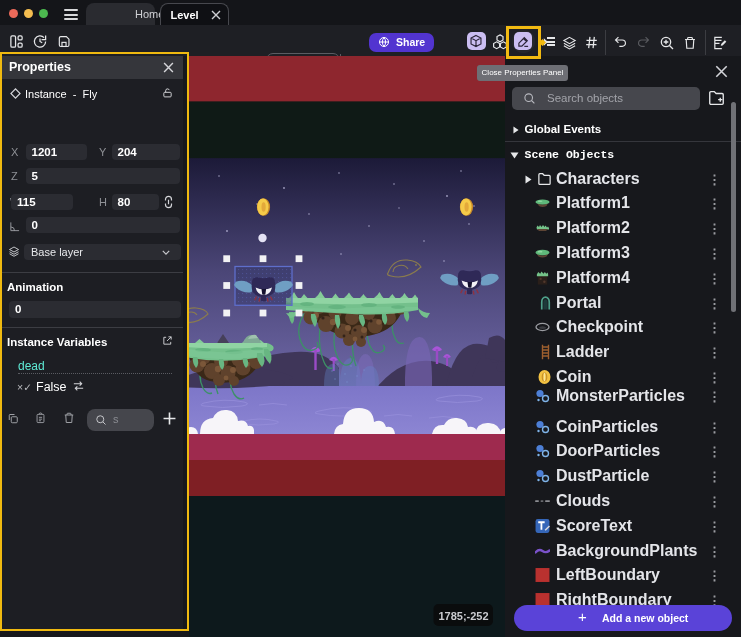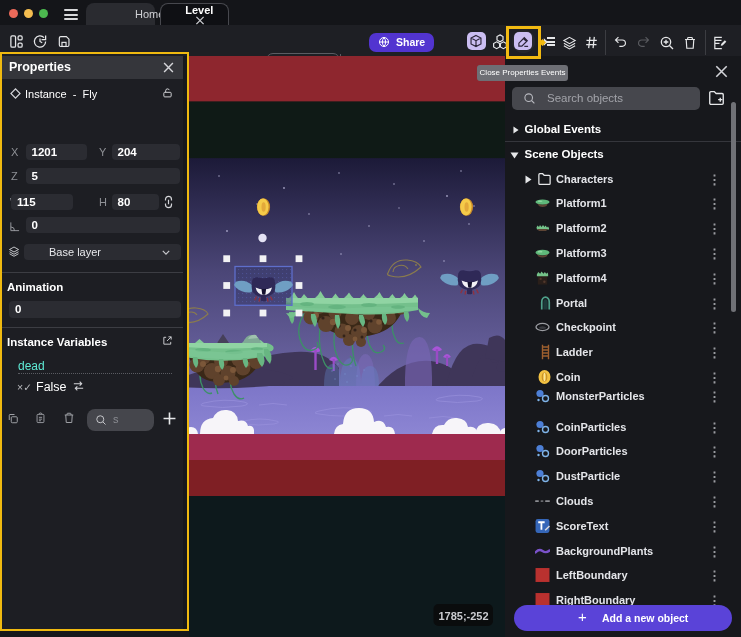--- a/index.html
+++ b/index.html
@@ -20,21 +20,21 @@
 .iconbtn { position:absolute; top:7.4px; width:19px; height:17.6px; background:#cbbef2; border-radius:5px; display:flex; align-items:center; justify-content:center; }
 
 #lpanel { position:absolute; left:0; top:56px; width:183px; height:575px; background:#1d1e23; color:#e8e9ec; }
 #lphead { position:absolute; left:0; top:0; width:183px; height:23px; background:#35363b; }
 .inp { position:absolute; background:#2b2c32; border-radius:4px; color:#fff; font-size:11.5px; font-weight:bold; line-height:16px; padding-left:6px; }
 .lbl { position:absolute; color:#8f9196; font-size:11px; }
 .divider { position:absolute; left:0; width:183px; height:1px; background:#3c3d43; }
 
 #rpanel { position:absolute; left:505px; top:56px; width:236px; height:581px; background:#17181c; color:#e8e9ec; }
 .orow { position:absolute; left:0; width:236px; height:24px; }
-.orow .nm { position:absolute; left:51px; top:50%; transform:translateY(-50%); font-size:11px; font-weight:bold; color:#e4e5e9; }
+.orow .nm { position:absolute; left:51px; top:50%; transform:translateY(-50%); font-size:16px; font-weight:bold; color:#e4e5e9; }
 .orow .dots { position:absolute; right:20px; top:50%; transform:translateY(-50%); color:#9a9ba0; font-size:13px; font-weight:bold; }
 .oicon { position:absolute; left:30px; top:50%; transform:translateY(-50%); width:15px; height:15px; }
 
 #ann1 { position:absolute; left:0px; top:52px; width:189px; height:579px; border:2.5px solid #f0ba10; z-index:50; }
 #ann2 { position:absolute; left:506px; top:26px; width:34.5px; height:33px; border:3px solid #f2ba12; z-index:50; }
 #tooltip { position:absolute; left:477px; top:64.5px; width:91px; height:16px; background:#6e6f75; border-radius:3px; z-index:51; color:#fff; font-size:8px; text-align:center; line-height:16px; }
 </style>
 </head>
 <body>
 
@@ -46,21 +46,21 @@
     <div style="top:9.3px"></div>
       <div style="top:13.7px"></div>
       <div style="top:18.1px"></div>
   </div>
   <div class="tab inactive" style="left:86px; width:69px;padding-left:31px;">
     <svg width="13" height="13" viewBox="0 0 24 24" fill="none" stroke="#cfd0d4" stroke-width="2" style="margin-left:11px">
         <path d="M3 11 L12 3.5 L21 11 M5.5 9.5 V20.5 H18.5 V9.5 M10 20.5 V15 H14 V20.5"></path>
       </svg>
     <span style="margin-left:7px">Home</span>
   </div>
-  <div class="tab active" style="left:159.5px; width:69.5px;flex-direction:column;">
+  <div class="tab active" style="left:159.5px; width:69.5px;">
     <span style="margin-left:10px">Level</span>
     <svg width="10" height="10" viewBox="0 0 10 10" stroke="#cfd0d4" stroke-width="1.4" style="margin-left:12px">
         <path d="M1 1 L9 9 M9 1 L1 9"></path>
       </svg>
   </div>
 </div>
 
 <div id="toolbar">
 
   <svg class="abs" style="left:9px; top:8.5px" width="15" height="15" viewBox="0 0 24 24" fill="none" stroke="#e6e7e9" stroke-width="2">
@@ -479,21 +479,21 @@
   <svg style="position:absolute; left:9px; top:165px" width="11" height="11" viewBox="0 0 24 24" fill="none" stroke="#9ea0a5" stroke-width="2">
       <path d="M4 3 V21 H22 M4 13 a8 8 0 0 1 8 8"></path>
     </svg>
   <div class="inp" style="left:25.5px; top:161px; width:154px; height:16px;">0</div>
 
   <svg style="position:absolute; left:8px; top:189px" width="12" height="13" viewBox="0 0 24 24" fill="none" stroke="#d4d5d9" stroke-width="1.8">
       <path d="M12 3 L21 8 L12 13 L3 8 Z"></path>
       <path d="M3 12.5 L12 17.5 L21 12.5"></path>
       <path d="M3 16.5 L12 21.5 L21 16.5"></path>
     </svg>
-  <div class="inp" style="left:24px; top:188px; width:156.5px; height:16px; font-weight:normal; color:#e8e9ec; padding-left:25px; font-size:11px;">Base layer
+  <div class="inp" style="left:24px; top:188px; width:156.5px; height:16px; font-weight:normal; color:#e8e9ec; padding-left:7px; font-size:11px;">Base layer
     <svg style="position:absolute; right:11px; top:5.5px" width="8" height="5" viewBox="0 0 10 6" fill="none" stroke="#c8c9cd" stroke-width="1.5">
         <path d="M1 1 L5 5 L9 1"></path>
       </svg>
   </div>
   <div class="divider" style="top:215.7px;"></div>
 
   <span style="position:absolute; left:7px; top:224.5px; font-size:11.5px; font-weight:bold; color:#fff;">Animation</span>
   <div class="inp" style="left:9px; top:244.5px; width:171.5px; height:17px; line-height:17px;">0</div>
   <div class="divider" style="top:271px;"></div>
 
@@ -553,21 +553,21 @@
 
   <svg style="position:absolute; left:8px; top:70px" width="6" height="8" viewBox="0 0 7 9" fill="#e6e7e9">
       <path d="M0.5 0.5 L6.5 4.5 L0.5 8.5 Z"></path>
     </svg>
   <span style="position:absolute; left:19.5px; top:66.5px; font-size:11.5px; font-weight:bold; color:#fff;">Global Events</span>
   <div style="position:absolute; left:0; top:85px; width:236px; height:1px; background:#35363c;"></div>
 
   <svg style="position:absolute; left:5px; top:95.5px" width="9" height="7" viewBox="0 0 9 7" fill="#e6e7e9">
       <path d="M0.5 0.5 L8.5 0.5 L4.5 6.5 Z"></path>
     </svg>
-  <span style="position:absolute; left:19.5px; top:91.5px; font-size:11.5px; font-weight:bold; color:#fff;">Scene Objects</span>
+  <span style="position:absolute; left:19.5px; top:91.5px; font-size:11.5px; font-weight:bold; color:#fff;font-family:Liberation Mono, monospace;">Scene Objects</span>
 
   <div id="rows">
   <div class="orow" style="top:110.5px;">
         <svg style="position:absolute; left:20px; top:8px" width="7" height="9" viewBox="0 0 7 9" fill="#e6e7e9">
           <path d="M0.5 0.5 L6.5 4.5 L0.5 8.5 Z"></path>
         </svg>
         <svg class="oicon" style="left:32px" width="13" height="13" viewBox="0 0 24 24" fill="none" stroke="#e6e7e9" stroke-width="2">
           <path d="M3 19 V5 a1.5 1.5 0 0 1 1.5-1.5 H9 L11.5 6 H19.5 A1.5 1.5 0 0 1 21 7.5 V19 a1.5 1.5 0 0 1-1.5 1.5 H4.5 A1.5 1.5 0 0 1 3 19 Z"></path>
         </svg>
         <span class="nm">Characters</span>
@@ -722,13 +722,13 @@
     <span style="position:absolute; left:64px; top:3px; color:#fff; font-size:15px; font-weight:normal;">+</span>
     <span style="position:absolute; left:88px; top:7px; color:#fff; font-size:10.5px; font-weight:bold;">Add a new object</span>
   </div>
 
   <div style="position:absolute; left:226px; top:46px; width:5px; height:210px; background:#707176; border-radius:3px;"></div>
 </div>
 
 <div id="ann1"></div>
 <div id="ann2"></div>
 <div style="position:absolute; left:539.5px; top:39.5px; width:5px; height:5px; background:#f2ba12; transform:rotate(45deg); z-index:52;"></div>
-<div id="tooltip">Close Properties Events</div>
+<div id="tooltip">Close Properties Panel</div>
 
 </body></html>

